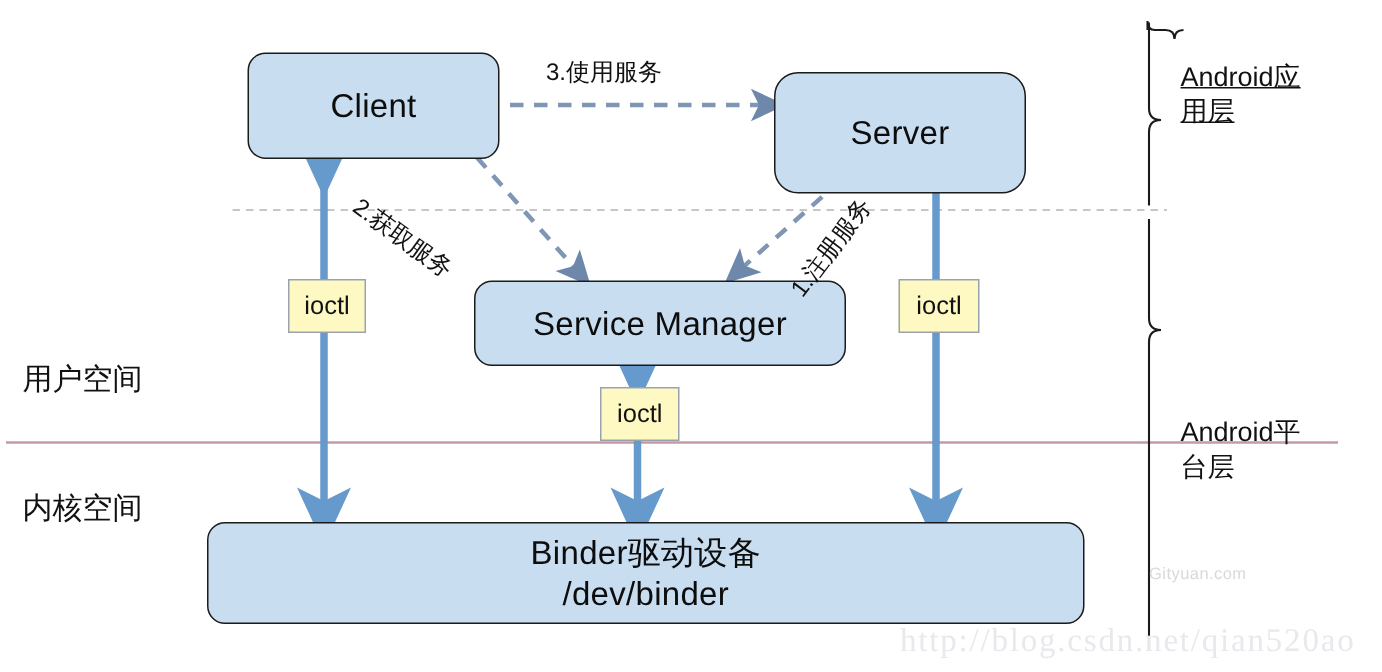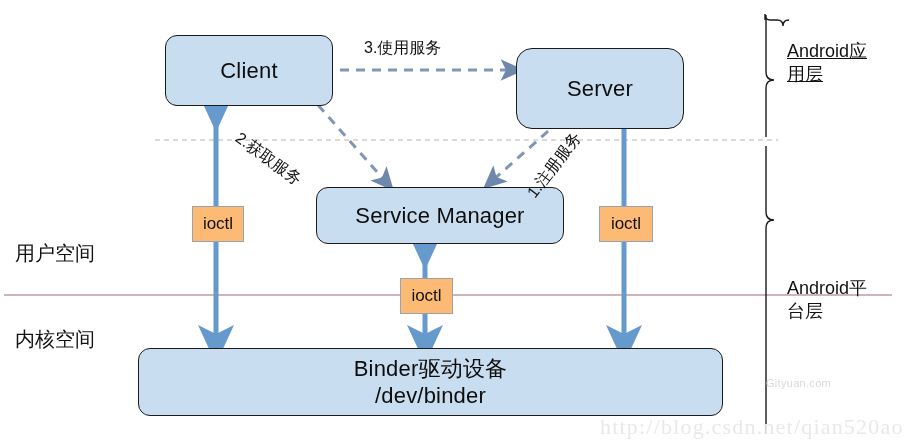--- a/index.html
+++ b/index.html
@@ -36,27 +36,26 @@
   }
   .node-label {
     font-size: 22px;
     line-height: 1.25;
     letter-spacing: .2px;
     white-space: pre-line;
   }
   .ioctl-box {
     position: absolute;
     box-sizing: border-box;
-    background: #fdba74;
+    background: #fef9c3;
     border: 1px solid #9aa3ad;
     display: flex;
     align-items: center;
     justify-content: center;
     z-index: 4;
-    margin-top: 20px;
   }
   .ioctl-label {
     font-size: 17px;
     color: #111111;
   }
   .side-label {
     position: absolute;
     font-size: 20px;
     color: #111111;
     white-space: pre-line;

